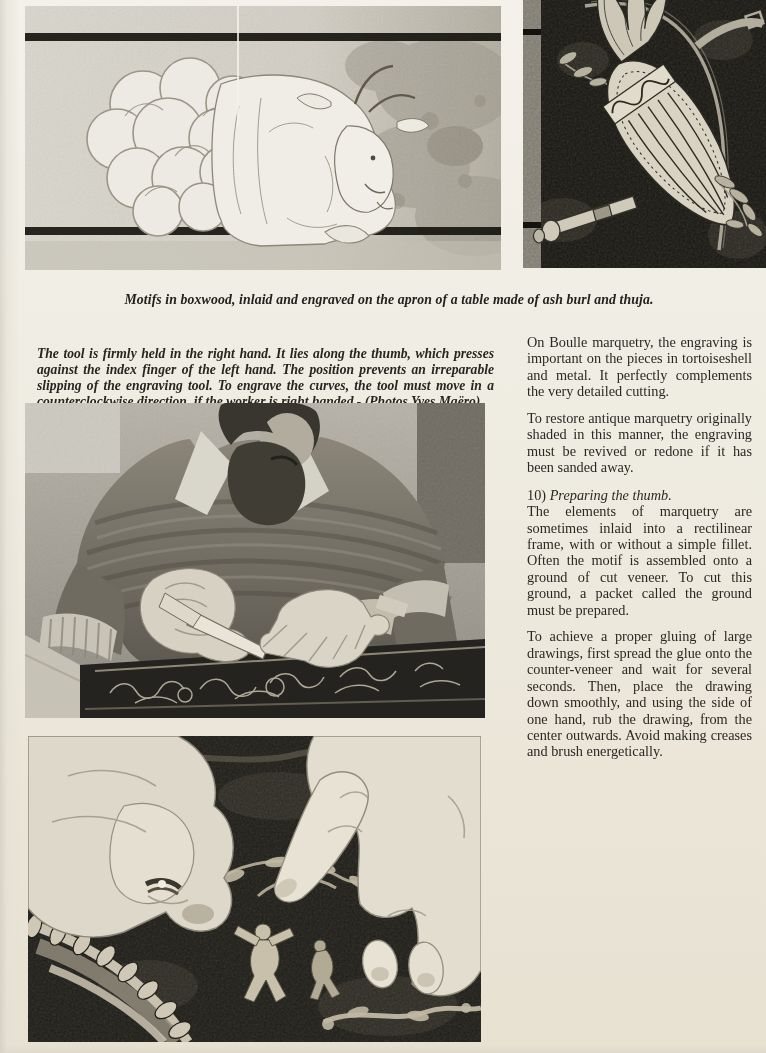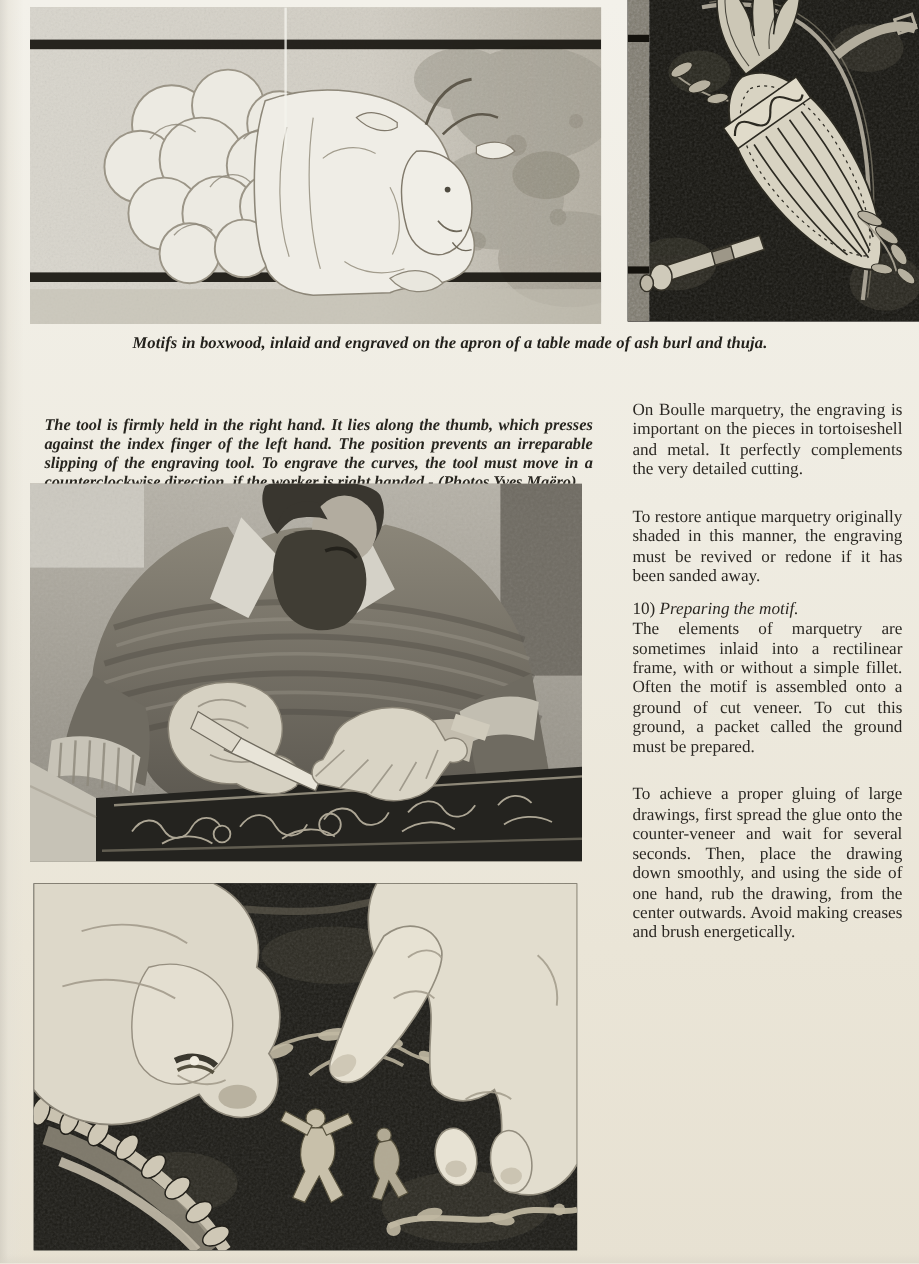--- a/index.html
+++ b/index.html
@@ -16,36 +16,36 @@
   
   .edge-left{position:absolute;left:0;top:0;width:20px;height:1053px;
     background:linear-gradient(90deg,#c9c5bb 0,#e4e0d5 35%,rgba(238,234,226,0) 100%);
     opacity:.55;pointer-events:none;}
   .edge-bottom{position:absolute;left:0;bottom:0;width:766px;height:8px;
     background:linear-gradient(0deg,#d8d3c6,rgba(216,211,198,0));opacity:.5;}
   .ph{position:absolute;overflow:hidden;background:#111;}
   .ph svg{display:block;}
 
   .top-caption{
-    position:absolute;left:0;top:278px;width:750px;margin:0;
+    position:absolute;left:0;top:278px;width:750px;margin:14px;
     text-align:center;font-style:italic;font-weight:700;font-size:13.8px;
     color:#23211c;letter-spacing:.1px;
   }
   .italic-cap{
     position:absolute;left:25px;top:334px;width:457px;margin:12px;
     font-style:italic;font-weight:600;font-size:13.6px;line-height:16.1px;
     text-align:justify;color:#27251f;
   }
   .col-right{
     position:absolute;left:527px;top:334px;width:225px;
     font-size:14.3px;line-height:16.45px;color:#2b2823;
     text-align:justify;
   }
   .col-right p{margin:0 0 0 0;}
-  .col-right p.gap{margin-top:23px;}
+  .col-right p.gap{margin-top:10px;}
   .col-right .sec-head{margin-top:11px;}
   .col-right .sec-head .num{font-style:normal;}
   .col-right .sec-head .ttl{font-style:italic;}
 </style>
 </head>
 <body>
 
 <div id="page">
 
   <figure class="ph" style="left:25px;top:6px;width:476px;height:264px;margin:0;background:#cdc9bf;">
@@ -432,20 +432,20 @@
           <path d="M360,180 C372,172 388,172 398,180"></path>
             <path d="M420,60 C432,70 438,86 436,102"></path>
         </g>
       </g>
     </svg>
   </figure>
 
   <div class="col-right">
     <p>On Boulle marquetry, the engraving is important on the pieces in tortoiseshell and metal. It perfectly complements the very detailed cutting.</p>
     <p class="gap">To restore antique marquetry originally shaded in this manner, the engraving must be revived or redone if it has been sanded away.</p>
-    <p class="sec-head"><span class="num">10)</span> <span class="ttl">Preparing the motif.</span></p>
+    <p class="sec-head"><span class="num">10)</span> <span class="ttl">Preparing the thumb.</span></p>
     <p>The elements of marquetry are sometimes inlaid into a rectilinear frame, with or without a simple fillet. Often the motif is assembled onto a ground of cut veneer. To cut this ground, a packet called the ground must be prepared.</p>
     <p class="gap">To achieve a proper gluing of large drawings, first spread the glue onto the counter-veneer and wait for several seconds. Then, place the drawing down smoothly, and using the side of one hand, rub the drawing, from the center outwards. Avoid making creases and brush energetically.</p>
   </div>
 
   <div class="edge-left"></div>
   <div class="edge-bottom"></div>
 </div>
 
 </body></html>

